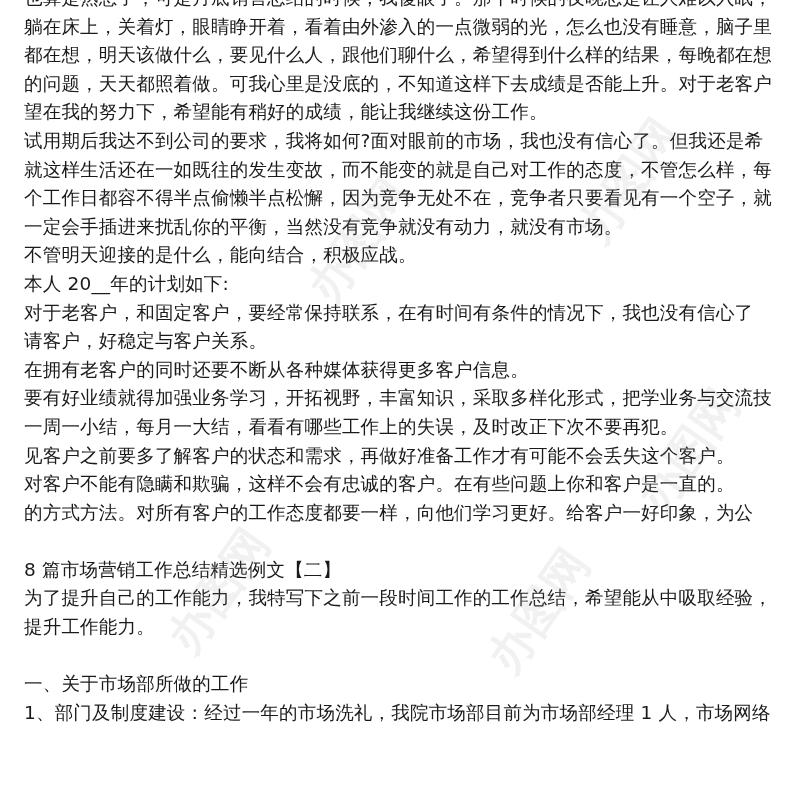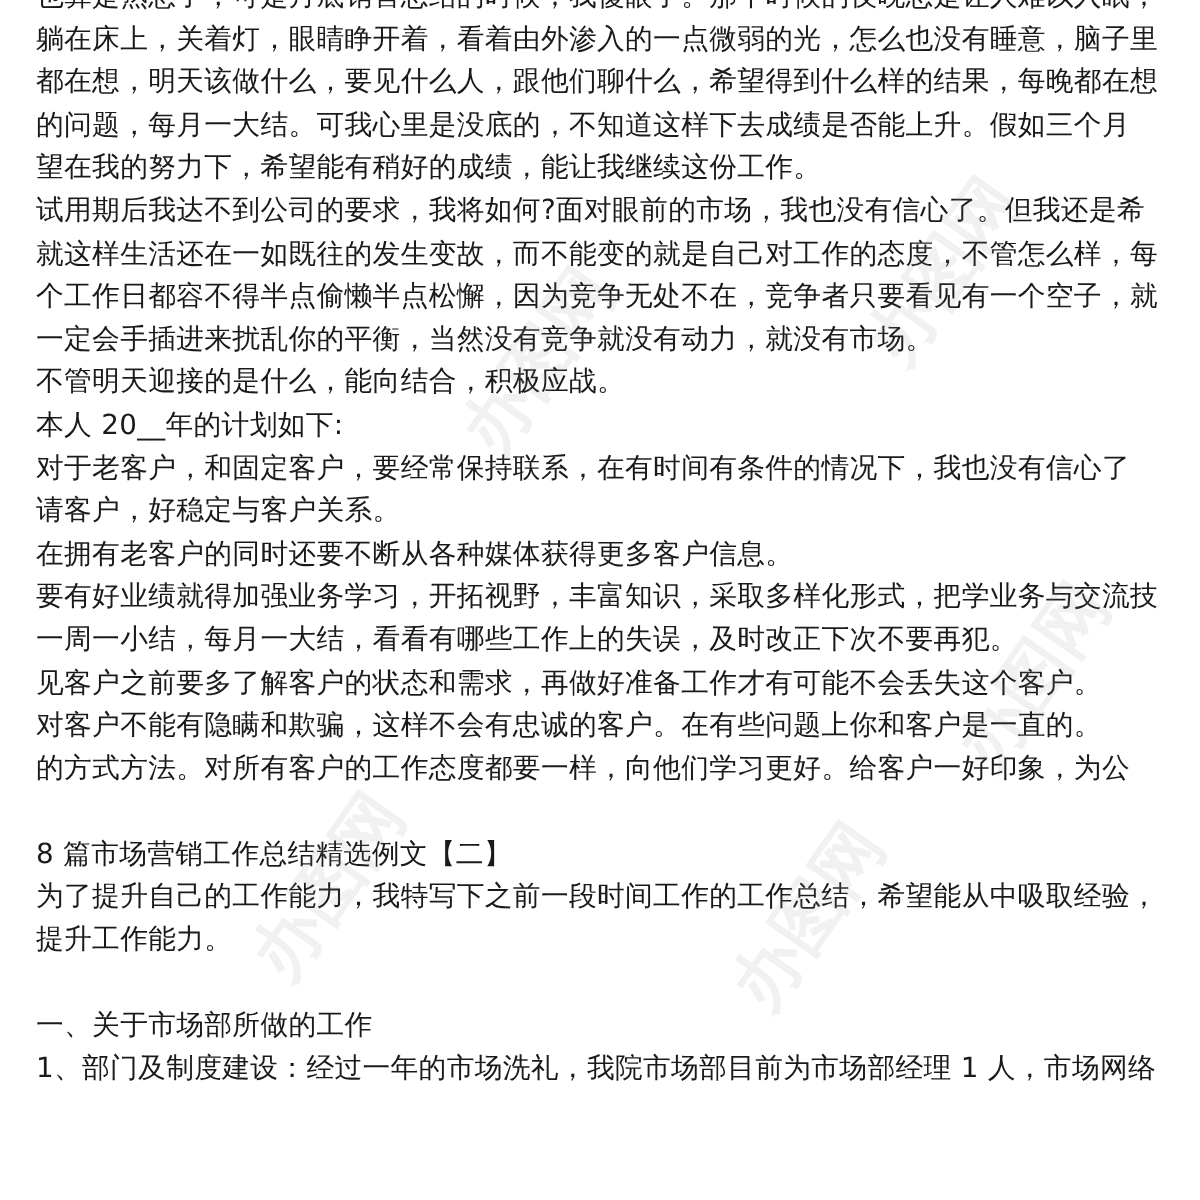--- a/index.html
+++ b/index.html
@@ -23,21 +23,21 @@
       font-family: "DejaVu Sans", sans-serif;
     }
   </style>
 </head>
 <body>
 
 <div class="page">
   <div class="line">也算是熟悉了，可是月底销售总结的时候，我傻眼了。那个时候的夜晚总是让人难以入眠，</div>
   <div class="line">躺在床上，关着灯，眼睛睁开着，看着由外渗入的一点微弱的光，怎么也没有睡意，脑子里</div>
   <div class="line">都在想，明天该做什么，要见什么人，跟他们聊什么，希望得到什么样的结果，每晚都在想</div>
-  <div class="line">的问题，每月一大结。可我心里是没底的，不知道这样下去成绩是否能上升。假如三个月</div>
+  <div class="line">的问题，天天都照着做。可我心里是没底的，不知道这样下去成绩是否能上升。对于老客户</div>
   <div class="line">望在我的努力下，希望能有稍好的成绩，能让我继续这份工作。</div>
   <div class="line">试用期后我达不到公司的要求，我将如何?面对眼前的市场，我也没有信心了。但我还是希</div>
   <div class="line">就这样生活还在一如既往的发生变故，而不能变的就是自己对工作的态度，不管怎么样，每</div>
   <div class="line">个工作日都容不得半点偷懒半点松懈，因为竞争无处不在，竞争者只要看见有一个空子，就</div>
   <div class="line">一定会手插进来扰乱你的平衡，当然没有竞争就没有动力，就没有市场。</div>
   <div class="line">不管明天迎接的是什么，能向结合，积极应战。</div>
   <div class="line">本人 20__年的计划如下:</div>
   <div class="line">对于老客户，和固定客户，要经常保持联系，在有时间有条件的情况下，我也没有信心了</div>
   <div class="line">请客户，好稳定与客户关系。</div>
   <div class="line">在拥有老客户的同时还要不断从各种媒体获得更多客户信息。</div>

